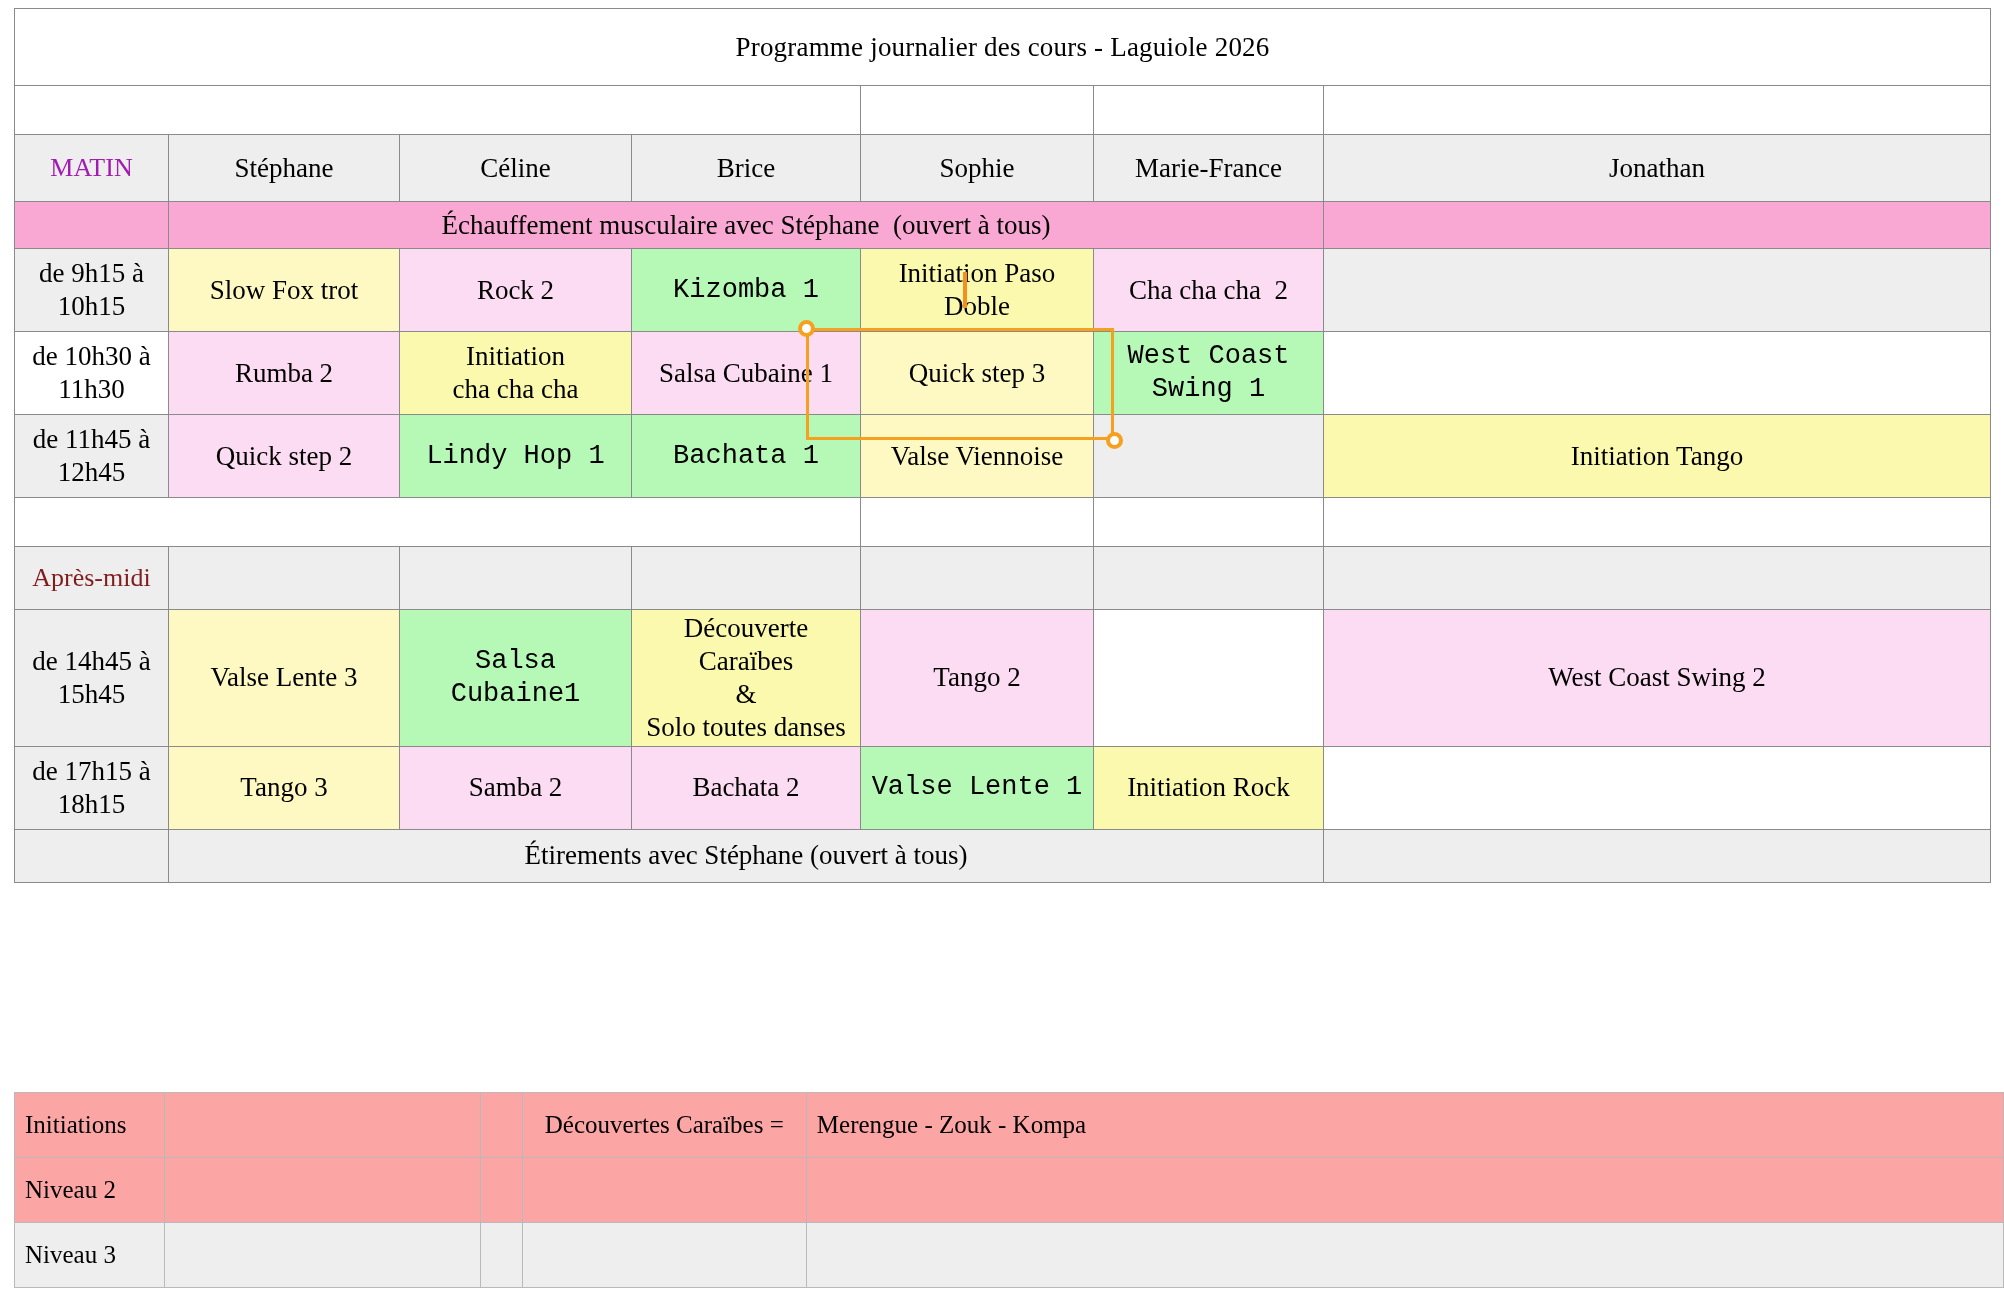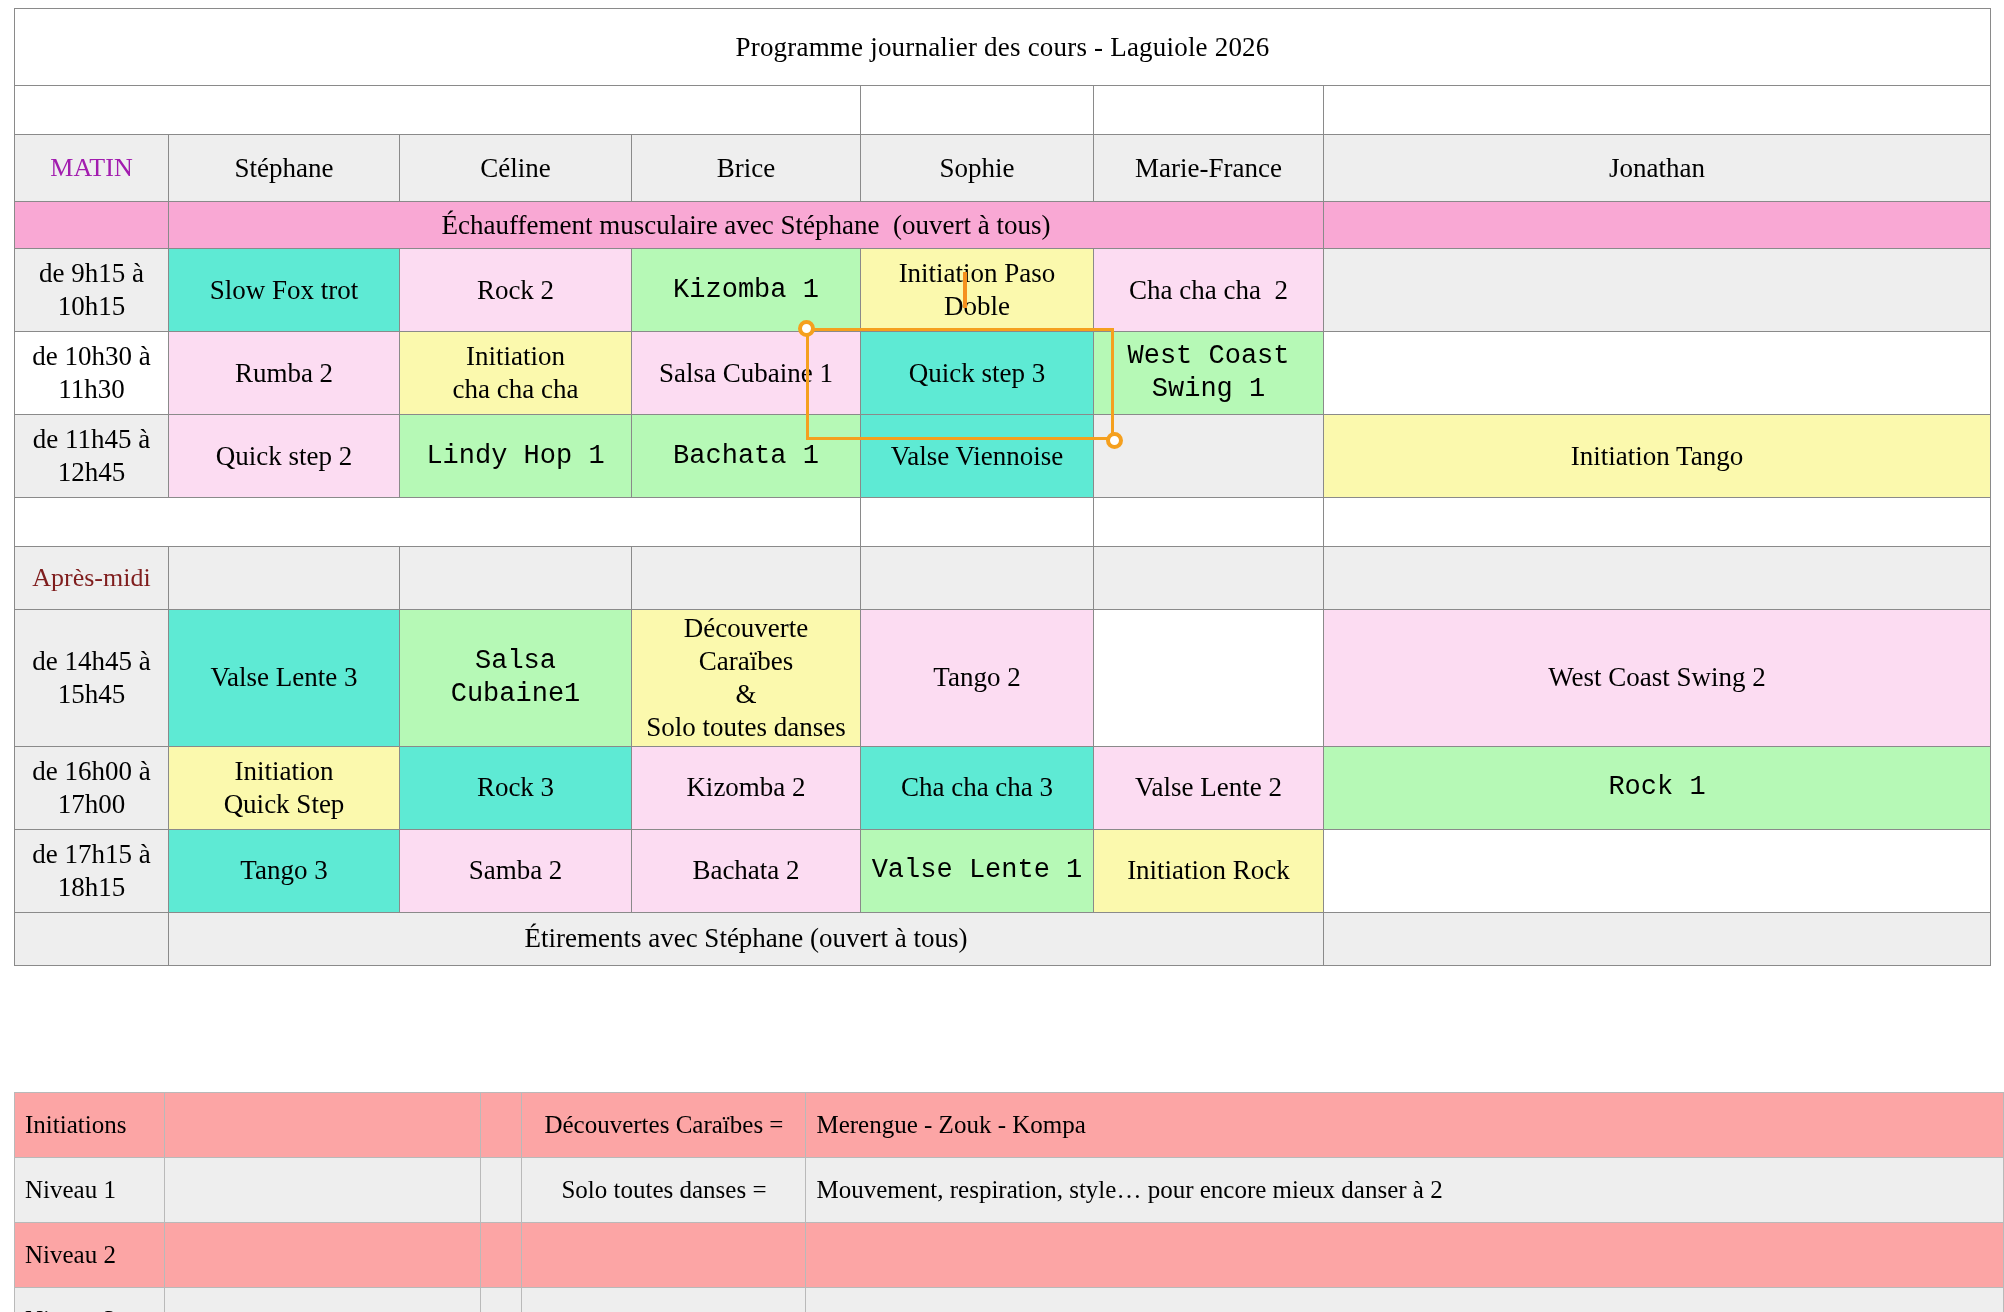--- a/index.html
+++ b/index.html
@@ -40,21 +40,21 @@
   .spacer-row td{height:44px;background:#ffffff;}
   .hdr td{height:62px;background:#eeeeee;font-size:30px;}
   .hdr td.label{color:#a21caf;font-size:26px;}
   .warmup td{height:42px;background:#f9a8d4;font-size:26px;margin-left:36px;}
 
   .slot td{height:78px;}
   .timelabel{color:#ff2b63;font-size:25px;line-height:1.25;}
   .gray{background:#eeeeee;}
   .white{background:#ffffff;}
 
-  .c-blue{background:#5eead4;}
+  .c-blue{background:#fef9c3;}
   .c-pink{background:#fcdcf2;}
   .c-green{background:#b6f9b6;font-family:Liberation Mono, monospace;}
   .c-yellow{background:#fbf9ad;}
 
   .blank-row td{height:44px;background:#ffffff;}
   .afternoon td{height:58px;background:#eeeeee;}
   .afternoon td.label{color:#7f1d1d;font-size:26px;}
   .tall td{height:98px;}
   .stretch td{height:48px;background:#eeeeee;font-size:26px;}
   .blue-text{color:#2233ee;}
@@ -204,31 +204,20 @@
       <td class="c-blue">Valse Lente 3</td>
       <td class="c-green">Salsa Cubaine1</td>
       <td class="c-yellow">Découverte Caraïbes
 &amp;
 Solo toutes danses</td>
       <td class="c-pink">Tango 2</td>
       <td class="white"></td>
       <td class="c-pink">West Coast Swing 2</td>
     </tr>
 
-    <tr class="slot">
-      <td class="timelabel gray">de 16h00 à
-17h00</td>
-      <td class="c-yellow">Initiation
-Quick Step</td>
-      <td class="c-blue">Rock 3</td>
-      <td class="c-pink">Kizomba 2</td>
-      <td class="c-blue">Cha cha cha 3</td>
-      <td class="c-pink">Valse Lente 2</td>
-      <td class="c-green">Rock 1</td>
-    </tr>
 
     <tr class="slot">
       <td class="timelabel gray">de 17h15 à
 18h15</td>
       <td class="c-blue">Tango 3</td>
       <td class="c-pink blue-text">Samba 2</td>
       <td class="c-pink">Bachata 2</td>
       <td class="c-green">Valse Lente 1</td>
       <td class="c-yellow">Initiation Rock</td>
       <td class="white"></td>
@@ -249,27 +238,20 @@
 
   <table class="legend">
     <tbody>
         <tr class="lg-row-white">
       <td class="lg-name">Initiations</td>
       <td class="lg-swatch c-yellow"></td>
       <td class="lg-thin"></td>
       <td class="lg-term lg-ivory">Découvertes Caraïbes =</td>
       <td class="lg-def lg-ivory">Merengue - Zouk - Kompa</td>
     </tr>
-    <tr class="lg-row-gray">
-      <td class="lg-name">Niveau 1</td>
-      <td class="lg-swatch c-green"></td>
-      <td class="lg-thin"></td>
-      <td class="lg-term lg-ivory">Solo toutes danses =</td>
-      <td class="lg-def lg-ivory">Mouvement, respiration, style… pour encore mieux danser à 2</td>
-    </tr>
     <tr class="lg-row-white">
       <td class="lg-name">Niveau 2</td>
       <td class="lg-swatch c-pink"></td>
       <td class="lg-thin"></td>
       <td class="lg-term"></td>
       <td class="lg-def"></td>
     </tr>
     <tr class="lg-row-gray">
       <td class="lg-name">Niveau 3</td>
       <td class="lg-swatch c-blue"></td>

